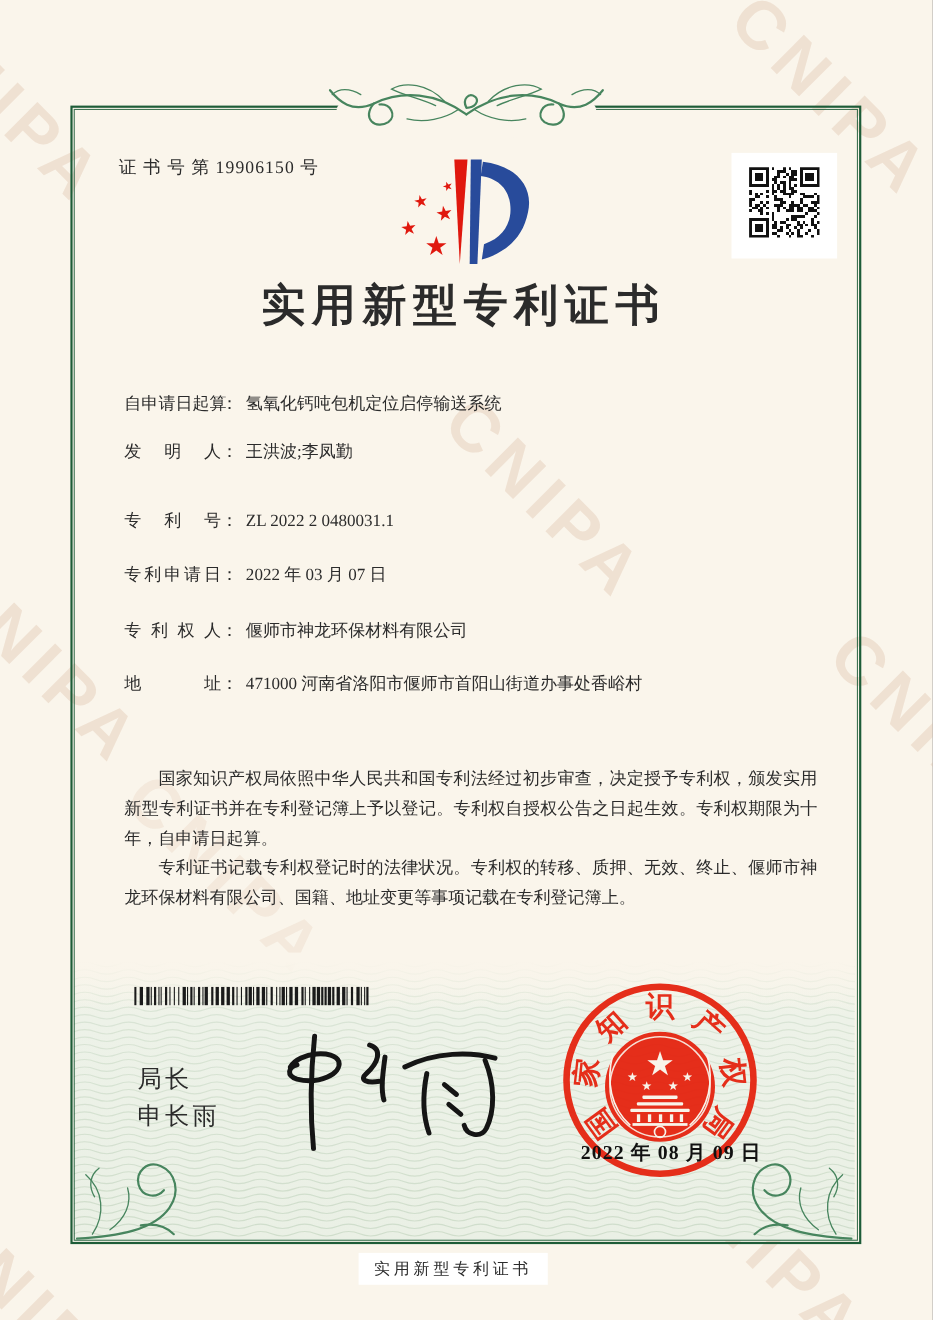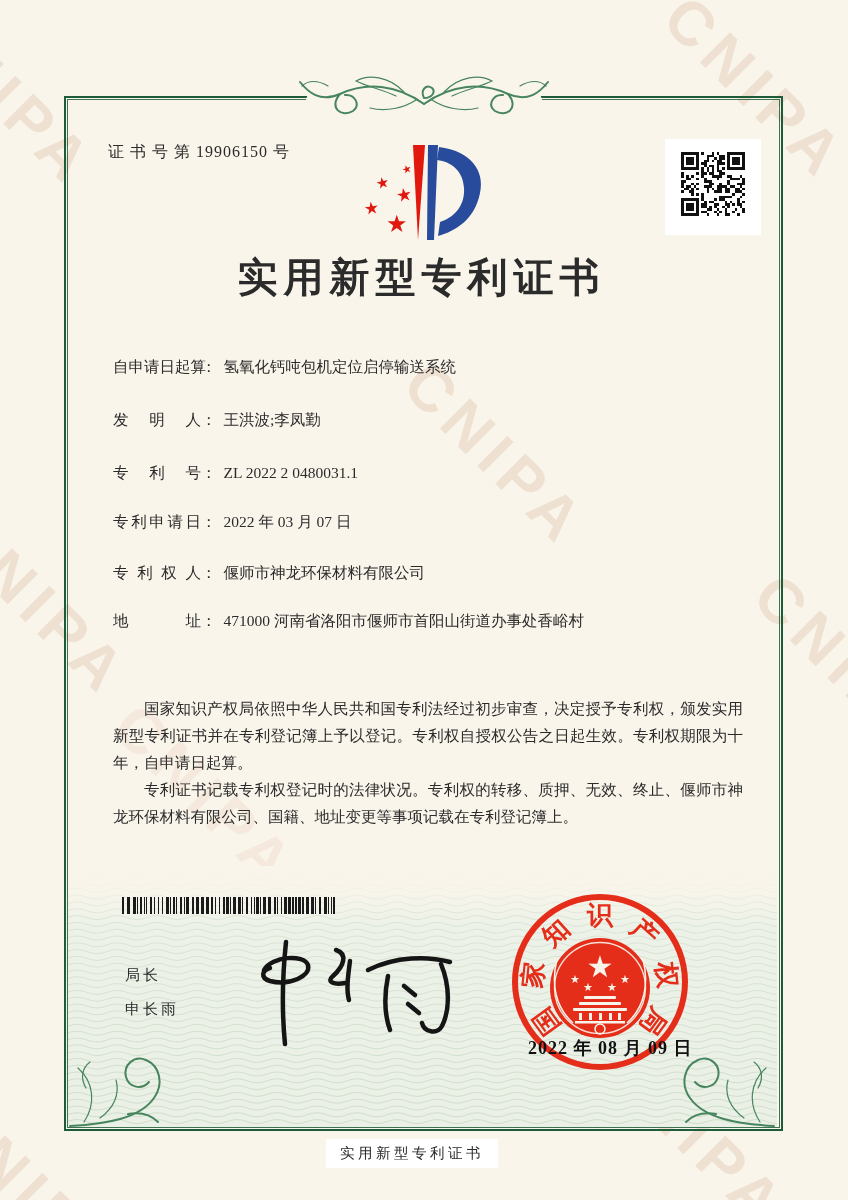--- a/index.html
+++ b/index.html
@@ -46,21 +46,21 @@
   .fval{margin-left:7px;}
   .fpair2{position:absolute;left:320px;top:0;}
 
   .body-text{left:113px;top:695px;width:630px;font-size:15.5px;line-height:27px;
              text-align:justify;z-index:4;}
   .body-text p{margin:0;text-indent:2em;}
 
   .barcode{left:122px;top:897px;width:216px;height:17px;z-index:4;font-size:0;white-space:nowrap;overflow:hidden;}
   .barcode i{display:inline-block;height:17px;}
 
-  .signer{left:125px;z-index:4;font-size:15px;letter-spacing:3px;}
+  .signer{left:125px;z-index:4;font-size:22px;letter-spacing:3px;}
   .sig-svg{left:252px;top:934px;z-index:4;}
 
   .seal{left:505px;top:887px;width:190px;height:190px;z-index:5;color:var(--seal-red);opacity:.94;}
   .seal .sch{position:absolute;width:30px;height:30px;line-height:30px;text-align:center;
              font-size:26px;font-weight:bold;color:var(--seal-red);}
   .sealdate{left:528px;top:1036px;width:160px;font-size:18px;font-weight:bold;
             letter-spacing:1px;color:#111;z-index:6;white-space:nowrap;}
 
   .pageinfo{left:64px;top:1094px;width:715px;text-align:center;font-size:14.5px;
             letter-spacing:3px;z-index:4;}
@@ -466,21 +466,21 @@
       <polygon points="70,5 80,5 76,100 69,100" style="fill:var(--logo-blue)"></polygon>
       <path d="M81,7 C113,11 127,31 122,53 C117,79 98,91 80,96 L82,82 C100,76 107,62 106,48 C105,31 94,22 79,20 Z" style="fill:var(--logo-blue)"></path>
     </svg>
   </div>
 
   <div class="abs title">实用新型专利证书</div>
 
   <div class="abs frow" style="top:357px">
     <span class="flabel">自申请日起算</span><span class="colon">：</span><span class="fval">氢氧化钙吨包机定位启停输送系统</span>
   </div>
-  <div class="abs frow" style="top:410px">
+  <div class="abs frow" style="top:400px">
     <span class="flabel">发明人</span><span class="colon">：</span><span class="fval">王洪波;李凤勤</span>
   </div>
   <div class="abs frow" style="top:463px">
     <span class="flabel">专利号</span><span class="colon">：</span><span class="fval">ZL 2022 2 0480031.1</span>
   </div>
   <div class="abs frow" style="top:512px">
     <span class="flabel">专利申请日</span><span class="colon">：</span><span class="fval">2022 年 03 月 07 日</span>
   </div>
   <div class="abs frow" style="top:563px">
     <span class="flabel">专利权人</span><span class="colon">：</span><span class="fval">偃师市神龙环保材料有限公司</span>

